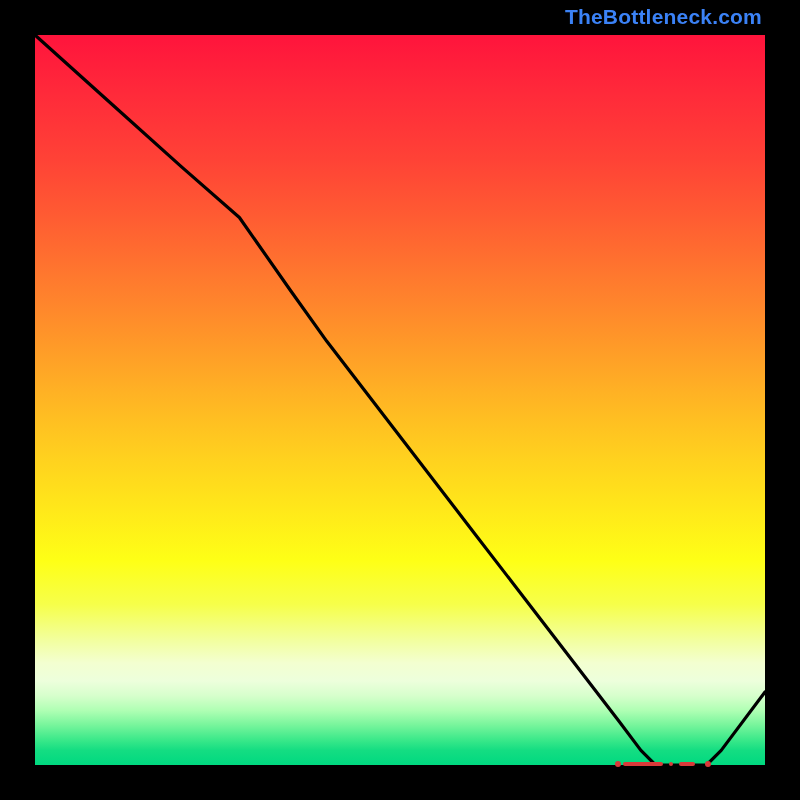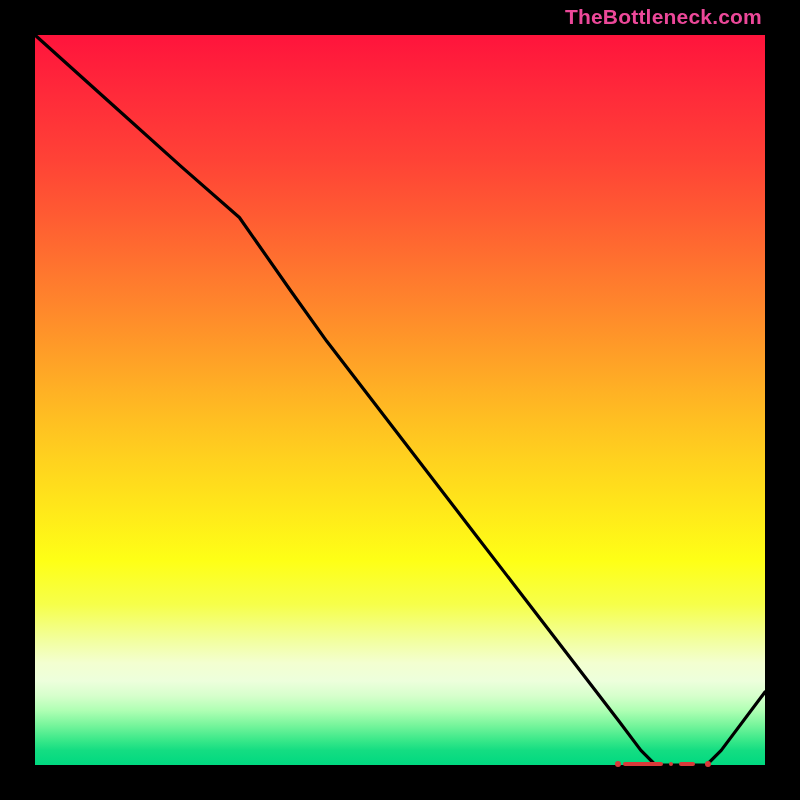--- a/index.html
+++ b/index.html
@@ -38,21 +38,21 @@
       #14dd82 98.0%,
       #00d980 100%
     );
   }
   .curve { position: absolute; left: 0; top: 0; width: 730px; height: 730px; }
   .attribution {
     position: absolute;
     top: 6px;
     right: 38px;
     font: 600 21px/1 Arial, Helvetica, sans-serif;
-    color: #ec4899;
+    color: #3b82f6;
     letter-spacing: 0.2px;
   }
   .dash-row {
     position: absolute;
     left: 0;
     width: 730px;
     height: 0;
   }
   .dash-row span.dot {
     position: absolute;

